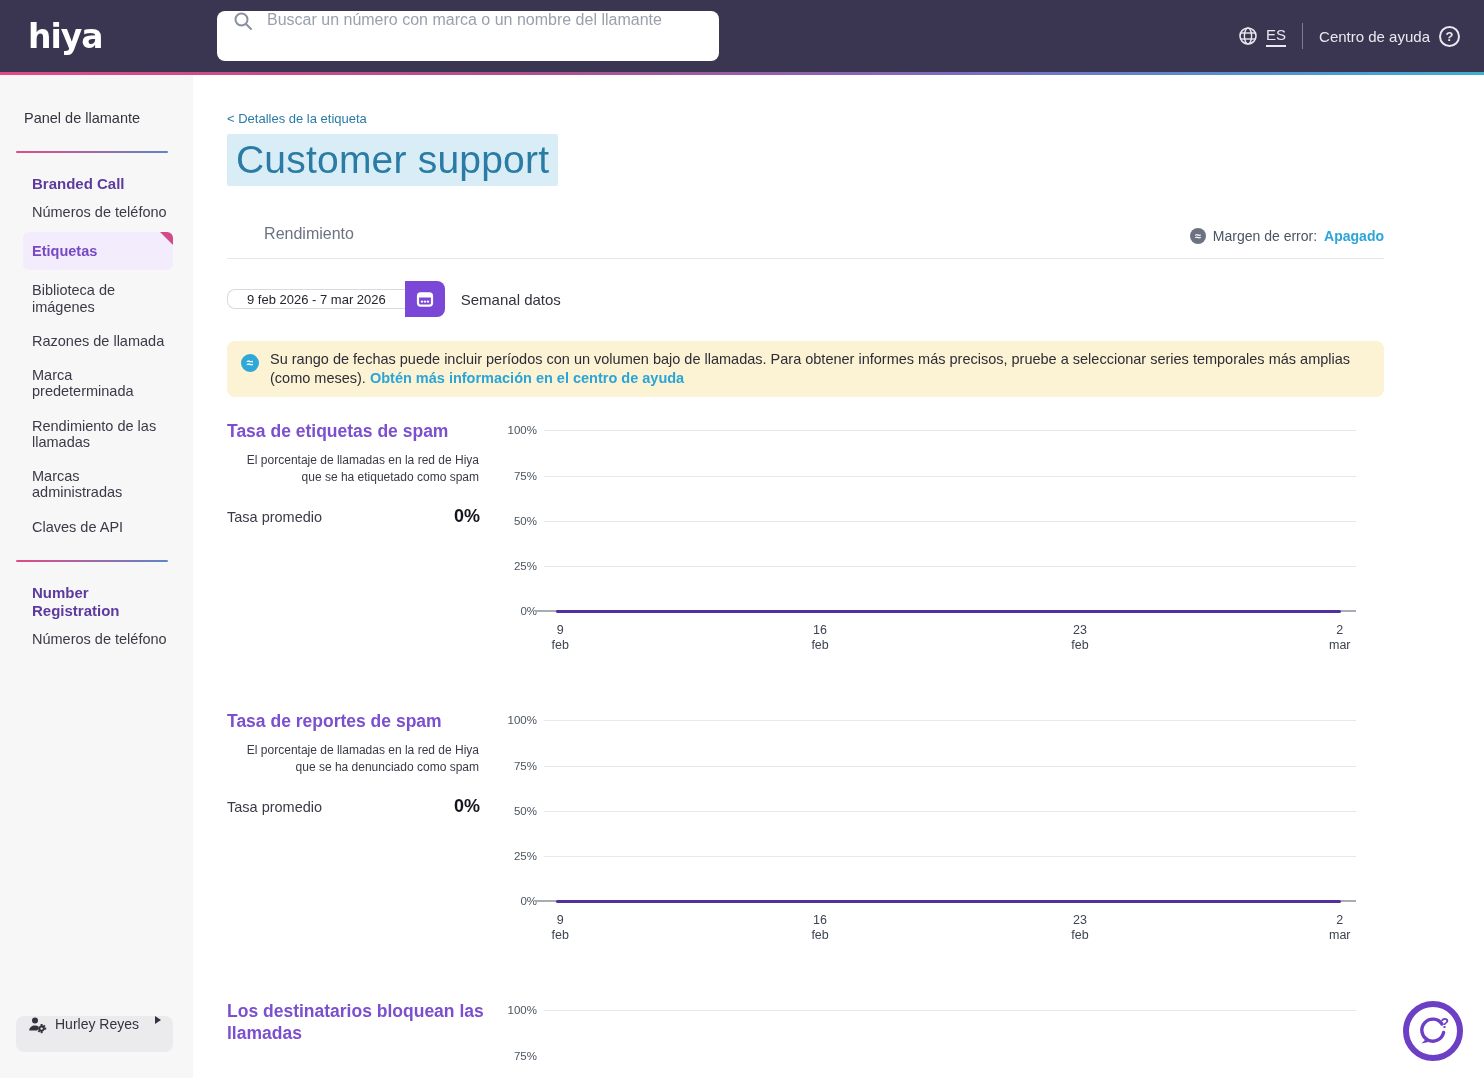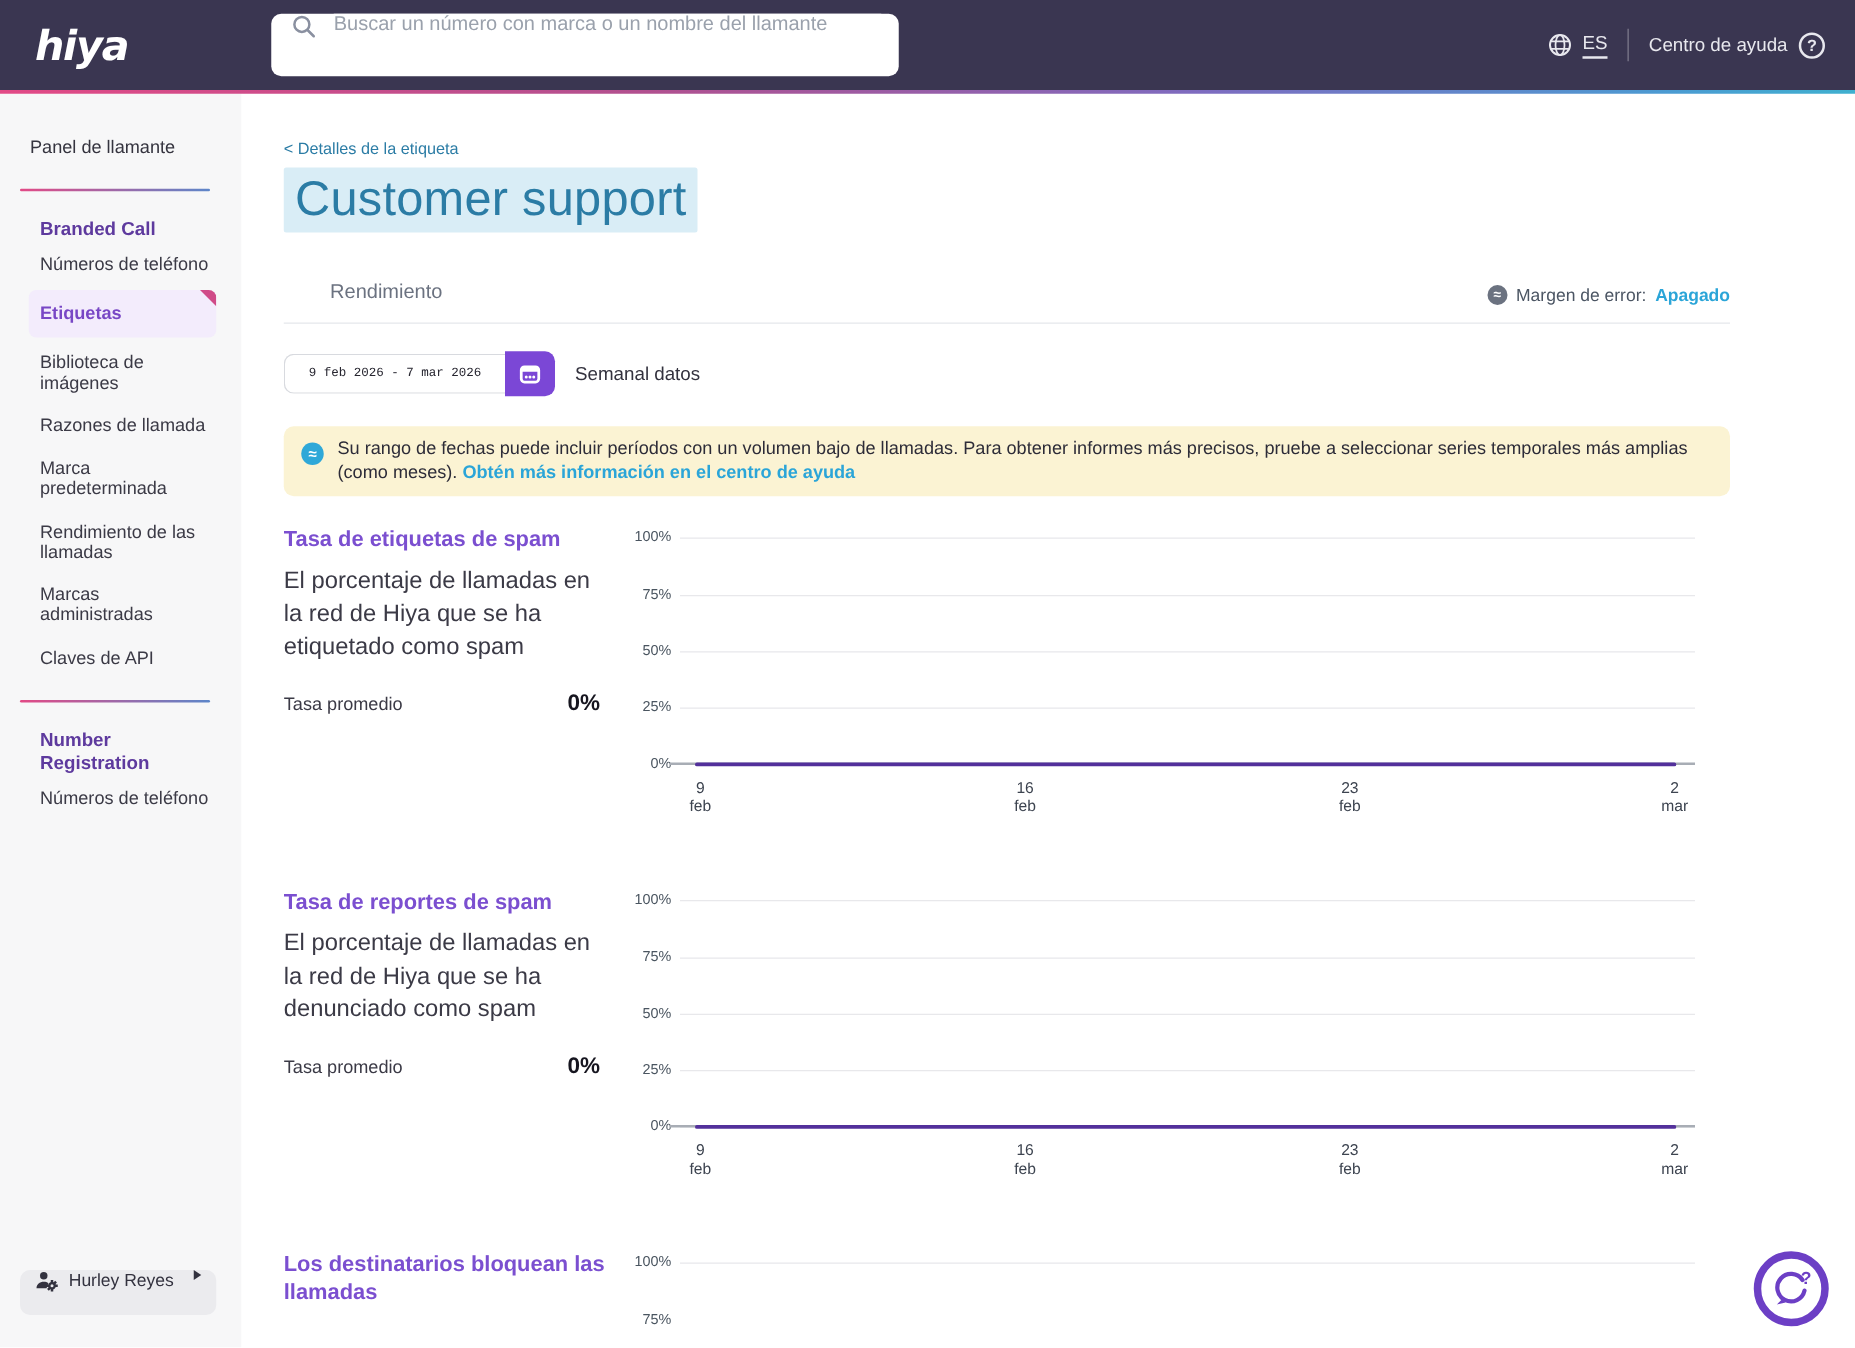--- a/index.html
+++ b/index.html
@@ -3,21 +3,21 @@
 <meta charset="utf-8">
 <style>
   * { margin:0; padding:0; box-sizing:border-box; }
   html,body { width:1484px; height:1078px; overflow:hidden; background:#fff;
     font-family:"Liberation Sans", sans-serif; position:relative; }
 
   
   .header { position:absolute; top:0; left:0; width:1484px; height:72px;
     background:#3A3651; display:flex; align-items:center; z-index:5; }
   .logo { margin-left:28px; color:#fff; font-family:"DejaVu Sans", sans-serif;
-    font-weight:700; font-size:33px; letter-spacing:-1px; cursor:pointer;font-style:italic; }
+    font-weight:700; font-size:33px; letter-spacing:-1px; cursor:pointer; }
   .search-box { position:absolute; left:217px; top:11px; width:502px; height:50px;
     background:#fff; border-radius:8px; display:flex; align-items:flex-start; }
   .search-box svg { margin-left:16px; flex:none; }
   .search-box input { border:none; outline:none; flex:1; margin:0 14px; font-size:16px;
     color:#333; font-family:"Liberation Sans", sans-serif; }
   .search-box input::placeholder { color:#9AA1AC; }
   .header-right { position:absolute; right:24px; top:0; height:72px; display:flex;
     align-items:center; color:#E8E8EE; font-size:15px; }
   .lang { display:flex; align-items:center; gap:8px; cursor:pointer; }
   .lang-code { border-bottom:2px solid #E8E8EE; padding-bottom:2px; }
@@ -65,42 +65,42 @@
   .tab.active::after { content:""; position:absolute; left:4px; right:4px; bottom:-1px;
     height:4px; background:#6F35BE; border-radius:3px; }
   .moe { margin-left:auto; display:flex; align-items:center; gap:7px; font-size:14px;
     color:#4B5563; padding-bottom:14px; }
   .approx-circle { width:16px; height:16px; border-radius:50%; background:#6B7280;
     color:#fff; font-size:11px; font-weight:700; display:flex; align-items:center;
     justify-content:center; }
   .moe-value { color:#2BA5D8; font-weight:700; cursor:pointer; }
 
   .date-row { margin-top:22px; display:flex; align-items:center; }
-  .date-box { height:32px; border:1px solid #D8DADF; border-right:none;
+  .date-box { height:20px; border:1px solid #D8DADF; border-right:none;
     border-radius:8px 0 0 8px; background:#fff; display:flex; align-items:center;
-    padding:0 19px; font-size:10px; color:#26252F; cursor:pointer;font-family:Liberation Mono, monospace; }
+    padding:0 19px; font-size:13px; color:#26252F; cursor:pointer; }
   .cal-btn { width:40px; height:36px; background:#7B47D6; border-radius:0 8px 8px 0;
     display:flex; align-items:center; justify-content:center; cursor:pointer; border:none; }
   .granularity { margin-left:16px; font-size:15px; color:#33323E; }
 
   .banner { margin-top:24px; background:#FBF3D3; border-radius:8px;
     padding:9px 16px 9px 14px; display:flex; gap:11px; align-items:flex-start; }
   .sync-circle { flex:none; width:18px; height:18px; border-radius:50%; background:#2FA8D8;
     color:#fff; font-size:12px; font-weight:700; display:flex; align-items:center;
     justify-content:center; margin-top:4px; }
   .banner-text { font-size:14.5px; color:#2D2C38; line-height:1.32; }
   .banner-link { color:#2BA5D8; font-weight:700; cursor:pointer; }
 
   
   .section { display:flex; margin-top:24px; }
   .section + .section { margin-top:56px; }
   .sec-left { width:272px; flex:none; }
   .sec-title { color:#7B4FD0; font-size:17.5px; font-weight:700; line-height:1.25; }
-  .sec-desc { margin-top:9px; font-size:19px; color:#3B3A46; line-height:1.4;
-    width:252px; }
+  .sec-desc { margin-top:9px; font-size:12px; color:#3B3A46; line-height:1.4;
+    width:252px;text-align:right; }
   .avg-row { margin-top:20px; width:253px; display:flex; justify-content:space-between;
     align-items:baseline; }
   .avg-label { font-size:14.5px; color:#3B3A46; }
   .avg-value { font-size:18px; font-weight:700; color:#16151F; }
 
   .chart { flex:1; }
   .plot { position:relative; margin:9px 28px 0 45px; height:181px; }
   .gridline { position:absolute; left:0; right:0; height:1px; background:#E8E8EB; }
   .ytick { position:absolute; left:-45px; width:38px; text-align:right; font-size:11.5px;
     color:#4A5560; transform:translateY(-50%); }

